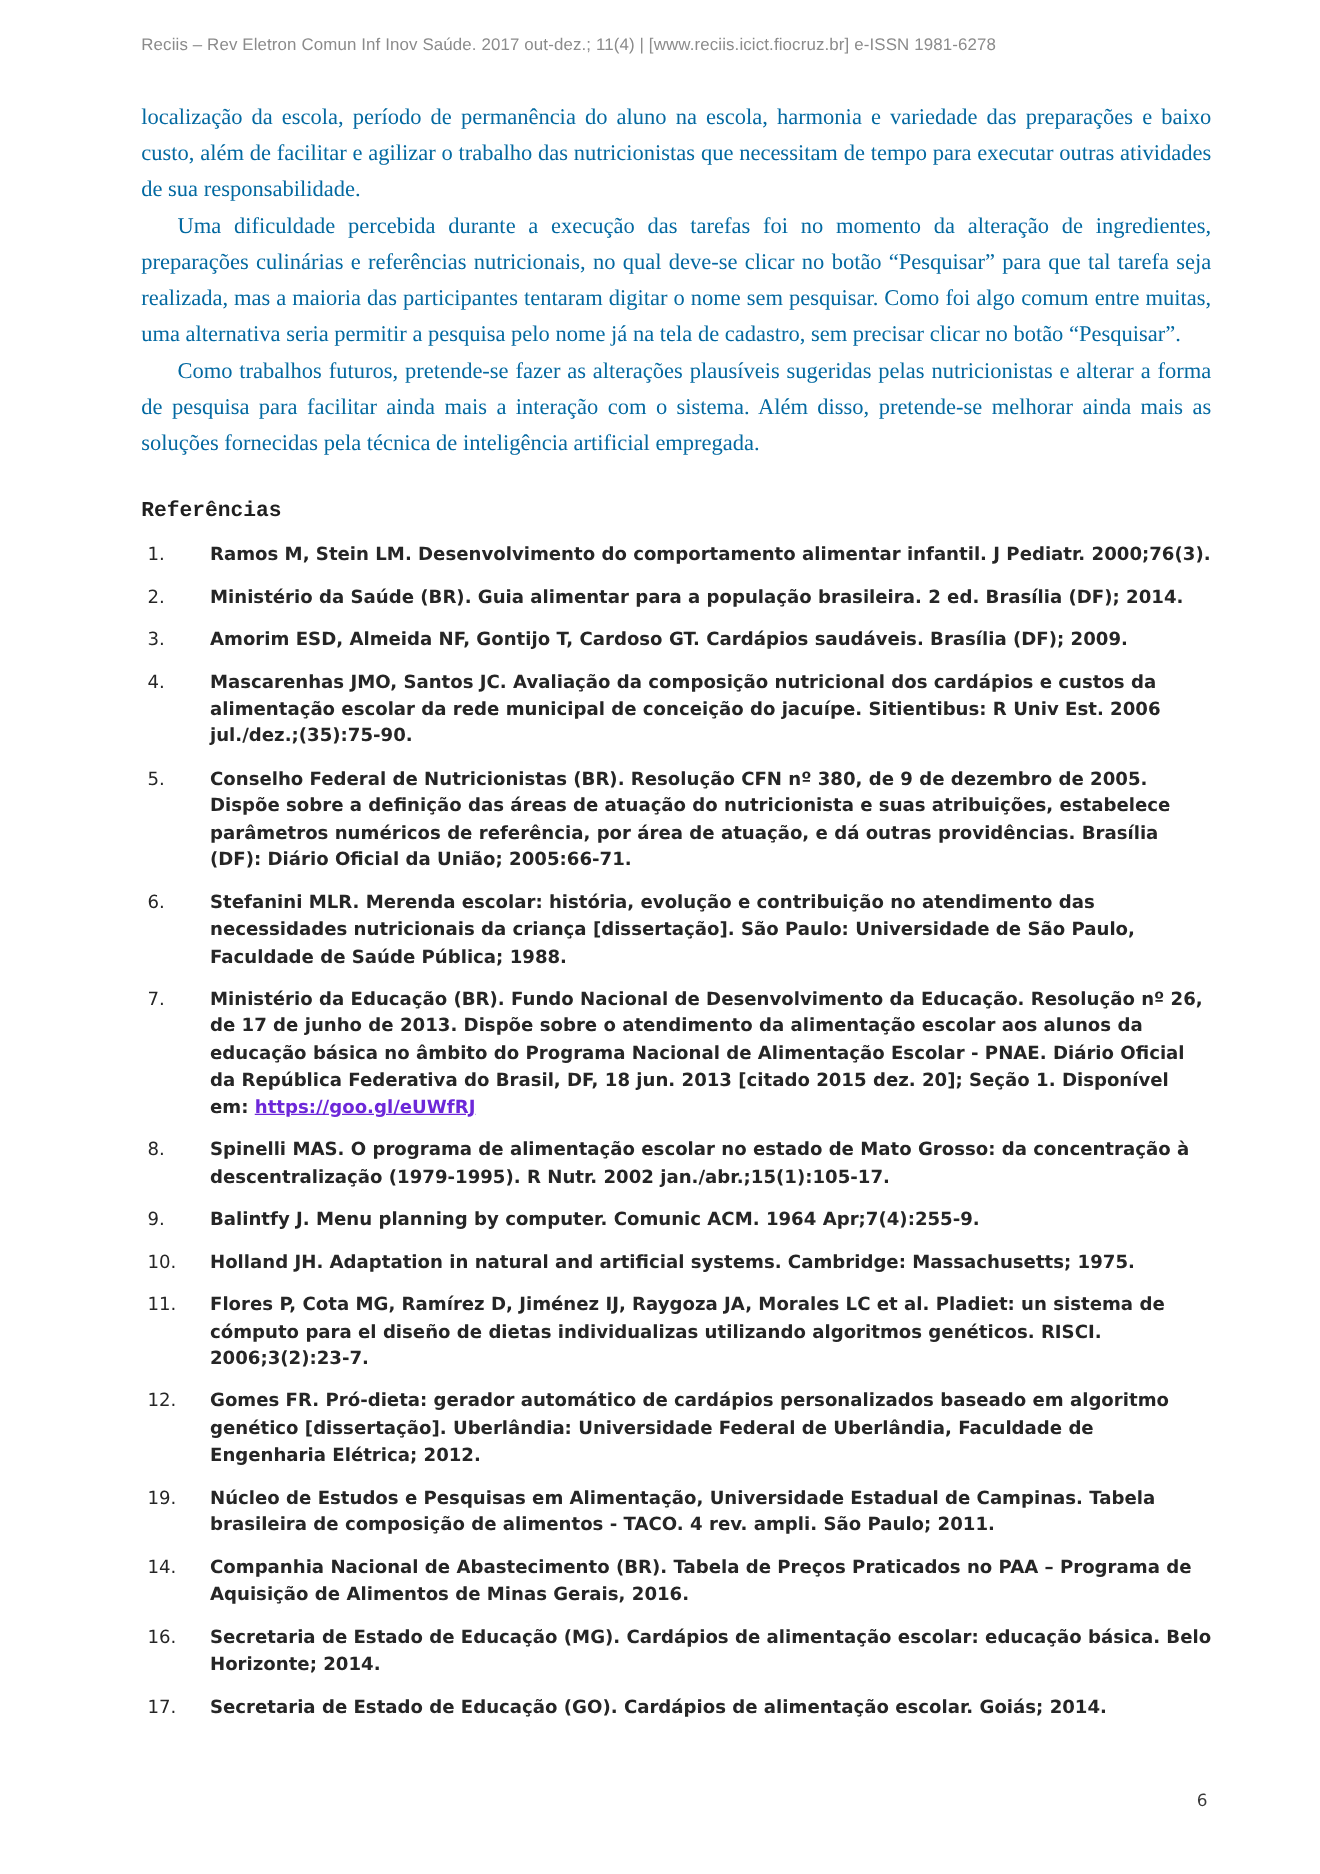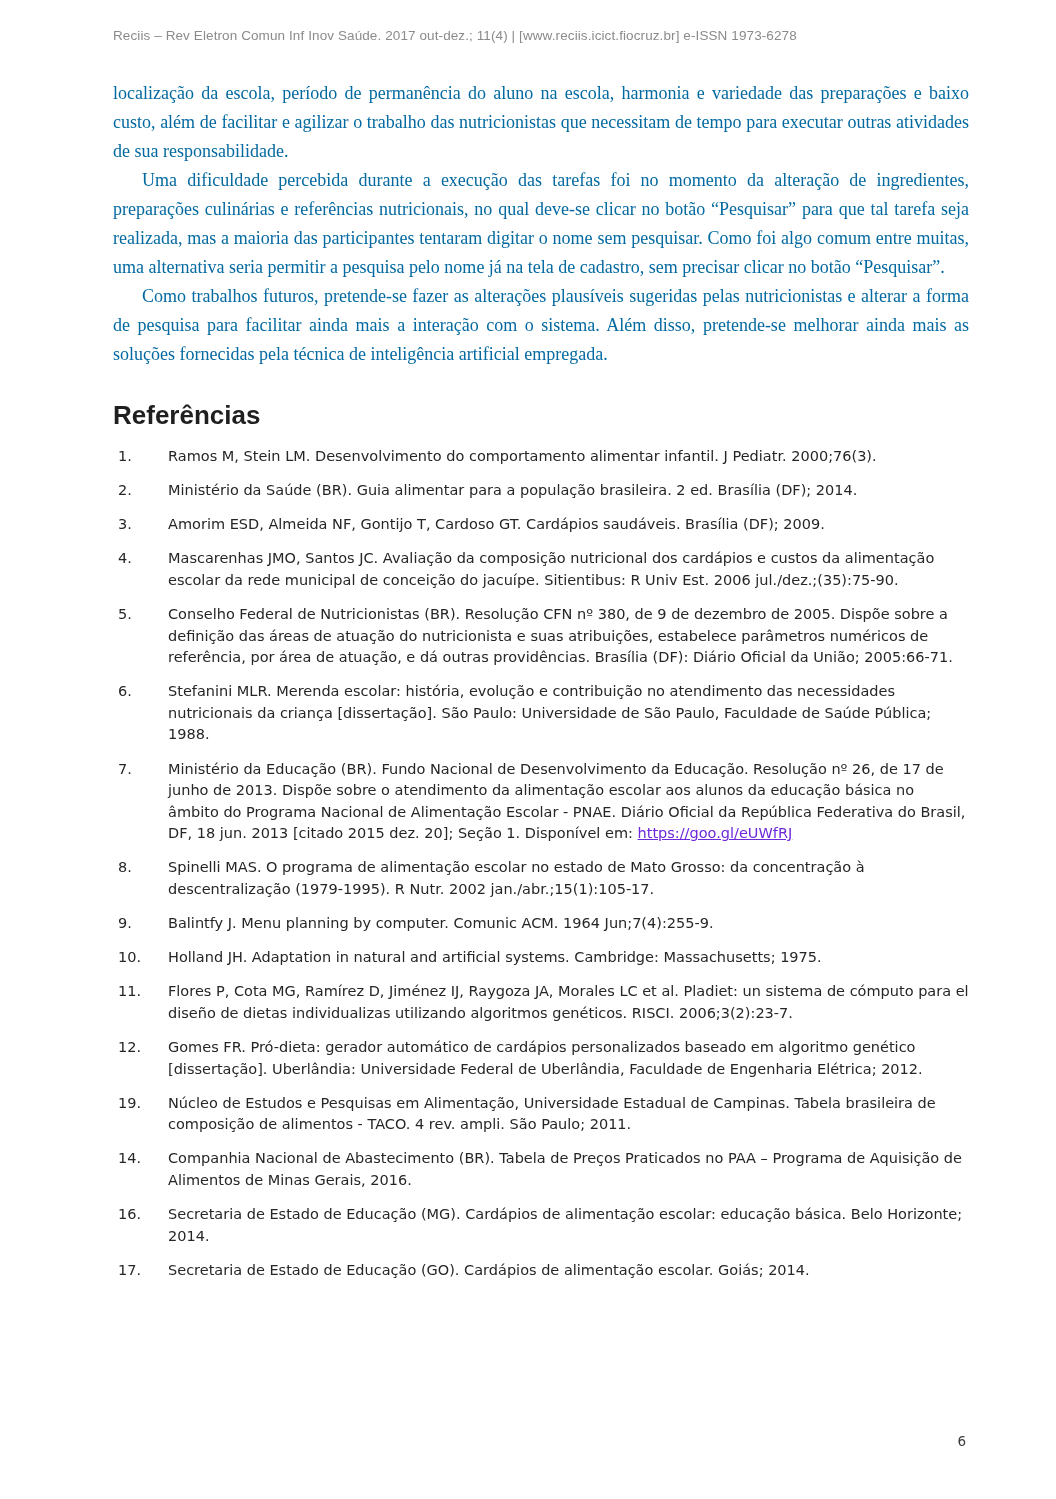--- a/index.html
+++ b/index.html
@@ -29,63 +29,63 @@
   .para {
     font-family: "Liberation Serif", serif;
     font-size: 18px;
     line-height: 29px;
     text-align: justify;
     color: #0369a1;
     margin: 0;
   }
   .para.indent { text-indent: 29px; }
   .refs-heading {
-    font-family: Liberation Sans, sans-serif;
+    font-family: Liberation Mono, monospace;
     font-weight: 700;
-    font-size: 26px;
+    font-size: 17px;
     color: #1f1f1f;
     margin: 31px 0 0 0;
   }
   .ref-list { margin-top: 15px; }
   .ref-item {
     display: flex;
     margin-bottom: 12.5px;
     font-family: "DejaVu Sans", sans-serif;
     font-size: 14.5px;
     line-height: 21.6px;
     color: #262626;
     text-align: left;
   }
   .ref-num {
     flex: 0 0 55px;
     width: 55px;
     padding-left: 5px;
     box-sizing: border-box;
   }
-  .ref-text { flex: 1; }
+  .ref-text { flex: 1; font-weight: bold; }
   a.ext-link {
     color: #6d28d9;
     text-decoration: underline;
     cursor: pointer;
   }
   .page-number {
     position: absolute;
     top: 1433px;
     right: 90px;
     font-family: "DejaVu Sans", sans-serif;
     font-size: 13.5px;
     color: #3a3a3a;
   }
 </style>
 </head>
 <body>
 
 <div class="page">
 
-  <div class="journal-header">Reciis – Rev Eletron Comun Inf Inov Saúde. 2017 out-dez.; 11(4) | [www.reciis.icict.fiocruz.br] e-ISSN 1973-6278</div>
+  <div class="journal-header">Reciis – Rev Eletron Comun Inf Inov Saúde. 2017 out-dez.; 11(4) | [www.reciis.icict.fiocruz.br] e-ISSN 1981-6278</div>
 
   <div class="doc">
 
     <p class="para">localização da escola, período de permanência do aluno na escola, harmonia e variedade das preparações e baixo custo, além de facilitar e agilizar o trabalho das nutricionistas que necessitam de tempo para executar outras atividades de sua responsabilidade.</p>
     <p class="para indent">Uma dificuldade percebida durante a execução das tarefas foi no momento da alteração de ingredientes, preparações culinárias e referências nutricionais, no qual deve-se clicar no botão “Pesquisar” para que tal tarefa seja realizada, mas a maioria das participantes tentaram digitar o nome sem pesquisar. Como foi algo comum entre muitas, uma alternativa seria permitir a pesquisa pelo nome já na tela de cadastro, sem precisar clicar no botão “Pesquisar”.</p>
     <p class="para indent">Como trabalhos futuros, pretende-se fazer as alterações plausíveis sugeridas pelas nutricionistas e alterar a forma de pesquisa para facilitar ainda mais a interação com o sistema. Além disso, pretende-se melhorar ainda mais as soluções fornecidas pela técnica de inteligência artificial empregada.</p>
 
     <h2 class="refs-heading">Referências</h2>
 
     <div class="ref-list">
@@ -125,21 +125,21 @@
         <span class="ref-text"><span>Ministério da Educação (BR). Fundo Nacional de Desenvolvimento da Educação. Resolução nº 26, de 17 de junho de 2013. Dispõe sobre o atendimento da alimentação escolar aos alunos da educação básica no âmbito do Programa Nacional de Alimentação Escolar - PNAE.  Diário Oficial da República Federativa do Brasil, DF, 18 jun. 2013 [citado 2015 dez. 20]; Seção 1. Disponível em: </span><a class="ext-link">https://goo.gl/eUWfRJ</a></span>
       </div>
 
       <div class="ref-item">
         <span class="ref-num">8.</span>
         <span class="ref-text">Spinelli MAS. O programa de alimentação escolar no estado de Mato Grosso: da concentração à descentralização (1979-1995). R Nutr. 2002 jan./abr.;15(1):105-17.</span>
       </div>
 
       <div class="ref-item">
         <span class="ref-num">9.</span>
-        <span class="ref-text">Balintfy J. Menu planning by computer. Comunic ACM. 1964 Jun;7(4):255-9.</span>
+        <span class="ref-text">Balintfy J. Menu planning by computer. Comunic ACM. 1964 Apr;7(4):255-9.</span>
       </div>
 
       <div class="ref-item">
         <span class="ref-num">10.</span>
         <span class="ref-text">Holland JH. Adaptation in natural and artificial systems. Cambridge: Massachusetts; 1975.</span>
       </div>
 
       <div class="ref-item">
         <span class="ref-num">11.</span>
         <span class="ref-text">Flores P, Cota MG, Ramírez D, Jiménez IJ, Raygoza JA, Morales LC et al. Pladiet: un sistema de cómputo para el diseño de dietas individualizas utilizando algoritmos genéticos. RISCI. 2006;3(2):23-7.</span>

